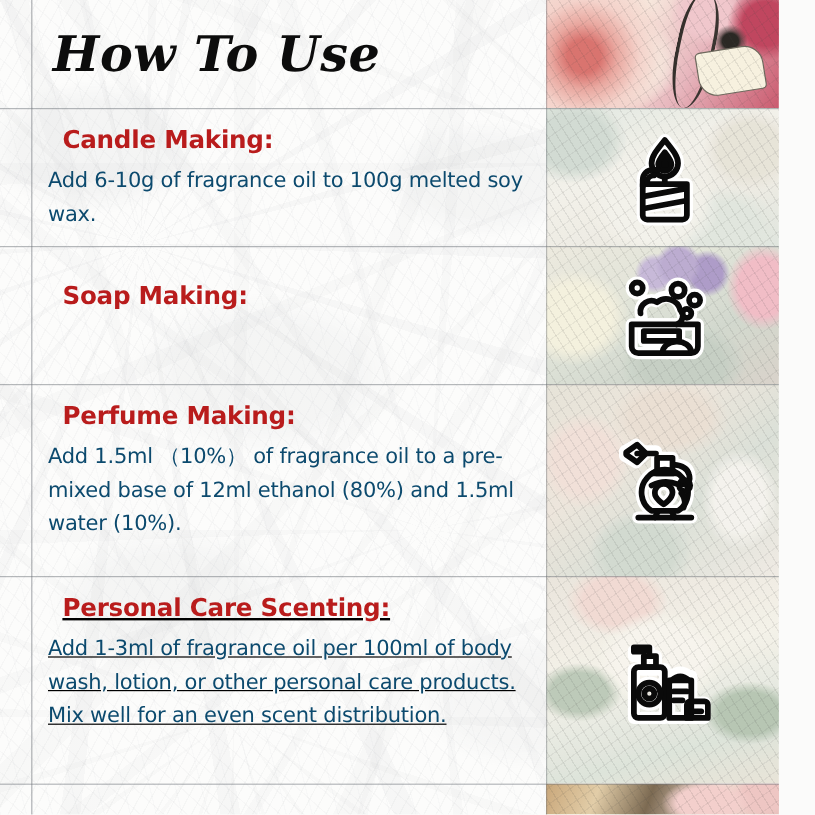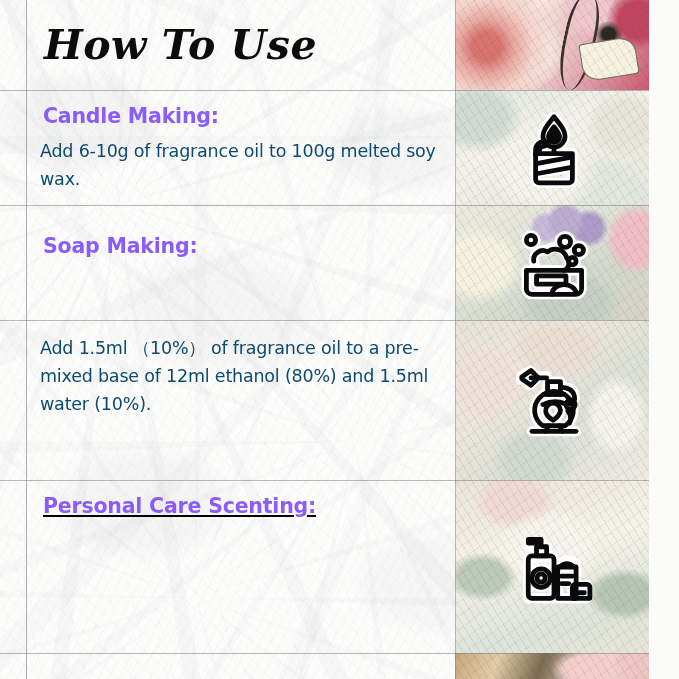--- a/index.html
+++ b/index.html
@@ -72,22 +72,22 @@
   }
 
   .section{
     position:absolute;left:40px;width:410px;
   }
   .sec-head{
     font-family:"DejaVu Sans", sans-serif;
     font-weight:700;
     font-size:20.5px;
     letter-spacing:-.2px;
-    color:#8b5cf6;
-    margin:0 0 9px 3px;
+    color:#b91c1c;
+    margin:0 0 9px 12px;
     white-space:nowrap;
   }
   .sec-body{
     font-family:"DejaVu Sans", sans-serif;
     font-weight:400;
     font-size:17.5px;
     line-height:28px;
     letter-spacing:-.2px;
     color:#0c4a6e;
     margin:0;
@@ -383,21 +383,23 @@
     <div class="section" style="top:104px;">
       <p class="sec-head">Candle Making:</p>
       <p class="sec-body">Add 6-10g of fragrance oil to 100g melted soy wax.</p>
     </div>
 
     <div class="section" style="top:234px;">
       <p class="sec-head">Soap Making:</p>
     </div>
 
     <div class="section" style="top:334px;">
+      <p class="sec-head">Perfume Making:</p>
       <p class="sec-body">Add 1.5ml （10%） of fragrance oil to a pre-mixed base of 12ml ethanol (80%) and 1.5ml water (10%).</p>
     </div>
 
     <div class="section" style="top:494px;text-decoration:underline;">
       <p class="sec-head">Personal Care Scenting:</p>
+      <p class="sec-body">Add 1-3ml of fragrance oil per 100ml of body wash, lotion, or other personal care products. Mix well for an even scent distribution.</p>
     </div>
   </div>
 
 </div>
 
 </body></html>

